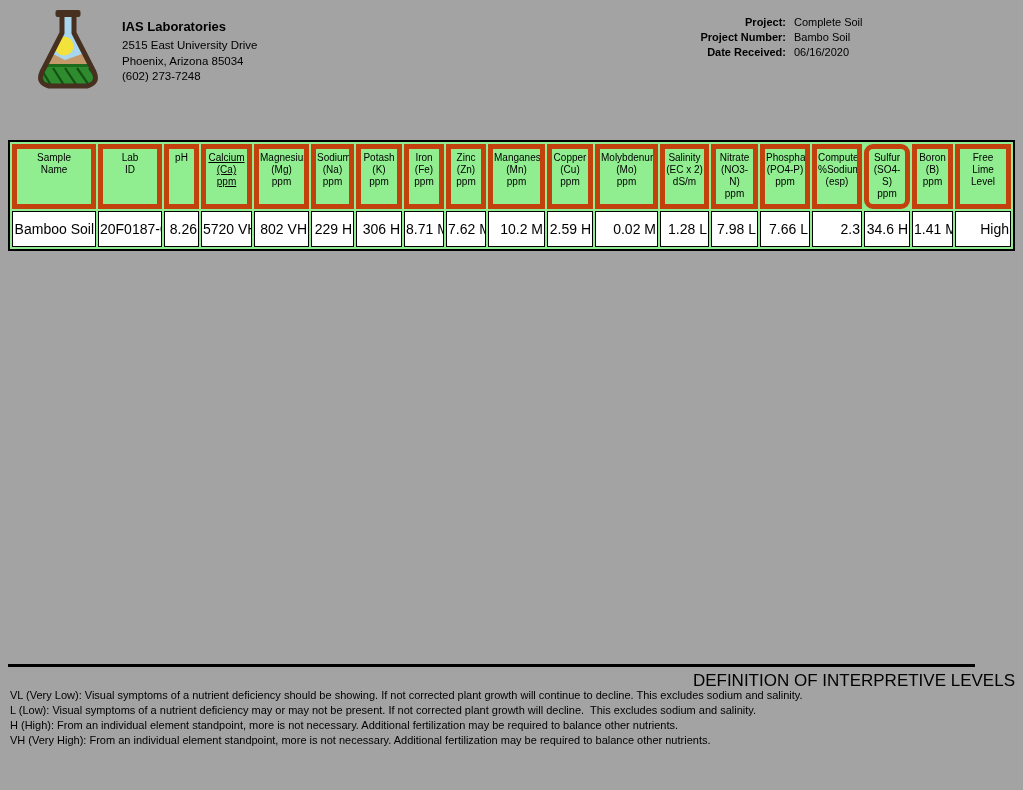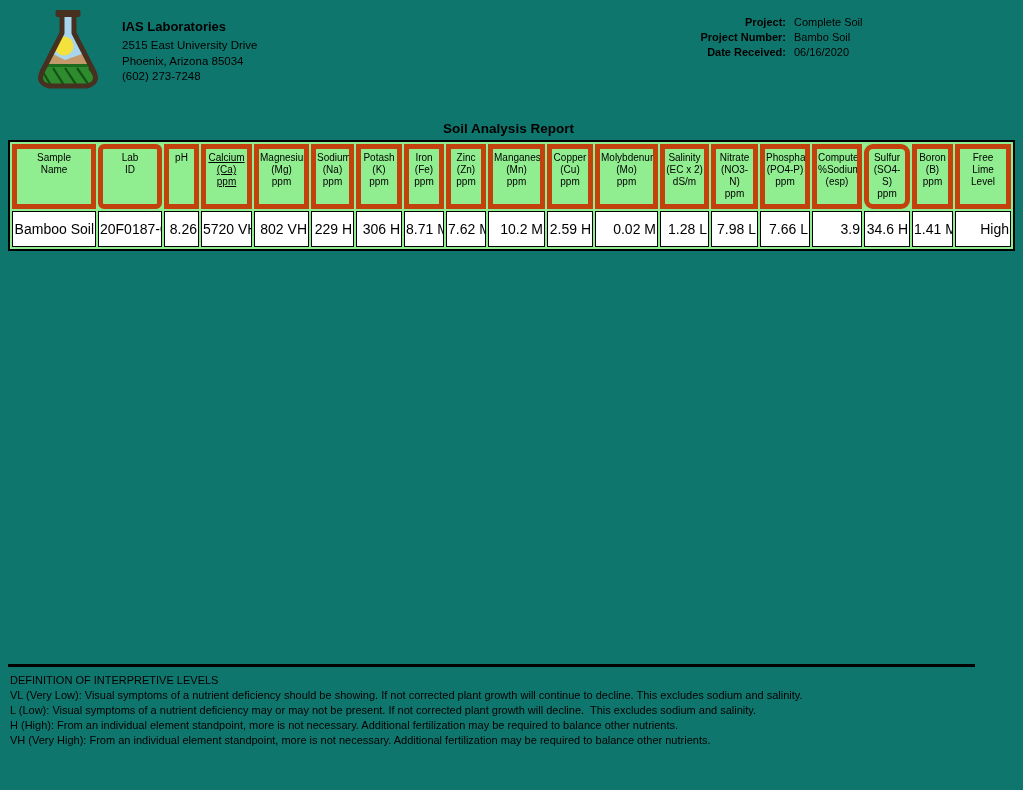--- a/index.html
+++ b/index.html
@@ -1,20 +1,20 @@
 <!DOCTYPE html>
 <html><head>
 <meta charset="utf-8">
 <style>
   html, body { margin: 0; padding: 0; background: #ffffff; }
   .page {
     position: relative;
     width: 1023px;
     height: 790px;
-    background: #0f766e;
+    background: #a3a3a3;
     font-family: "Liberation Sans", sans-serif;
     color: #000;
     overflow: hidden;
   }
 
   
   .logo { position: absolute; left: 35px; top: 9px; }
   .company { position: absolute; left: 122px; top: 19px; }
   .company-name { font-size: 13px; font-weight: bold; margin-bottom: 4px; }
   .company-line { font-size: 11.5px; line-height: 15.5px; }
@@ -61,21 +61,21 @@
     white-space: nowrap;
     overflow: hidden;
   }
 
   
   .divider {
     position: absolute; left: 8px; top: 664px;
     width: 967px; height: 3px; background: #000;
   }
   .definitions { position: absolute; left: 10px; top: 673px; width: 1005px; }
-  .definitions-title { font-size: 11px; line-height: 15px; }
+  .definitions-title { font-size: 17px; line-height: 15px; text-align: right; }
   .definition-line { font-size: 11px; line-height: 15px; white-space: pre-wrap; }
 </style>
 </head>
 <body>
 
 <div class="page">
 
   <div class="logo">
     <svg width="66" height="86" viewBox="0 0 66 86">
       <defs>
@@ -117,21 +117,20 @@
     <div class="project-row">
       <div class="project-label">Project Number:</div>
       <div class="project-value">Bambo Soil</div>
     </div>
     <div class="project-row">
       <div class="project-label">Date Received:</div>
       <div class="project-value">06/16/2020</div>
     </div>
   </div>
 
-  <div class="report-title">Soil Analysis Report</div>
 
   <div class="soil-table-wrap">
     <table class="soil" id="soil-table" style="background: rgb(144, 238, 144);">
       <colgroup>
         <col style="width:84px">
           <col style="width:64px">
           <col style="width:35px">
         <col style="width:51px">
           <col style="width:55px">
           <col style="width:43px">
@@ -146,21 +145,21 @@
           <col style="width:50px">
         <col style="width:50px">
           <col style="width:46px">
           <col style="width:41px">
         <col style="width:56px">
       </colgroup>
       <thead>
         <tr>
           <th style="background: rgb(144, 238, 144);">Sample
 Name</th>
-          <th style="background: rgb(144, 238, 144); border-radius: 6px;">Lab
+          <th style="background: rgb(144, 238, 144);">Lab
 ID</th>
           <th style="background: rgb(144, 238, 144);">pH</th>
           <th style="background: rgb(144, 238, 144); text-decoration: underline;">Calcium
 (Ca)
 ppm</th>
           <th style="background: rgb(144, 238, 144);">Magnesium
 (Mg)
 ppm</th>
           <th style="background: rgb(144, 238, 144);">Sodium
 (Na)
@@ -216,21 +215,21 @@
           <td>229 H</td>
           <td>306 H</td>
           <td>8.71 M</td>
           <td>7.62 M</td>
           <td>10.2 M</td>
           <td>2.59 H</td>
           <td>0.02 M</td>
           <td>1.28 L</td>
           <td>7.98 L</td>
           <td>7.66 L</td>
-          <td>3.9</td>
+          <td>2.3</td>
           <td>34.6 H</td>
           <td>1.41 M</td>
           <td>High</td>
         </tr>
       </tbody>
     </table>
   </div>
 
   <div class="divider"></div>
   <div class="definitions">

